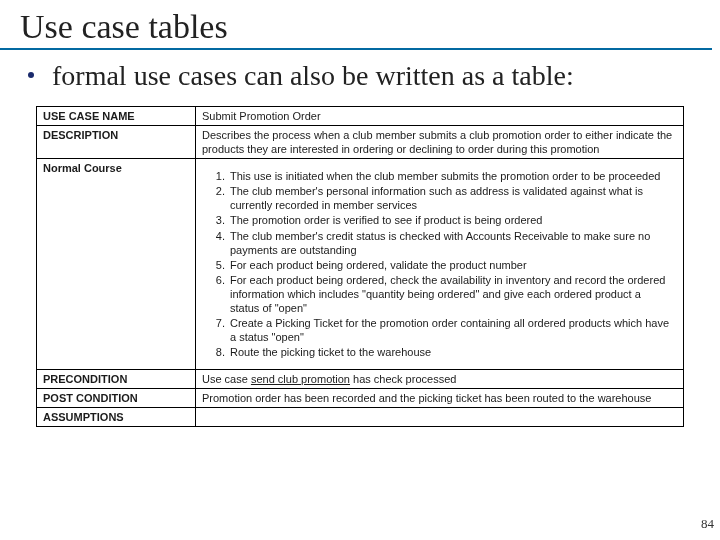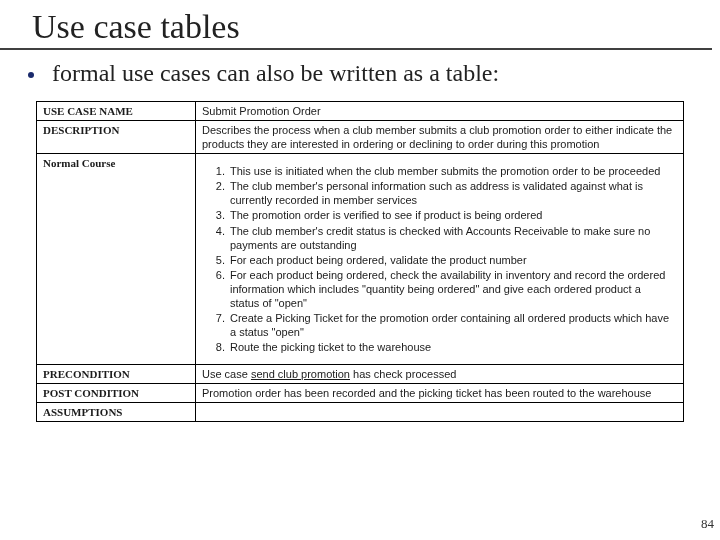--- a/index.html
+++ b/index.html
@@ -15,62 +15,62 @@
   .slide {
     width: 720px;
     height: 540px;
     position: relative;
     box-sizing: border-box;
   }
   .title {
     font-family: "Times New Roman", Times, serif;
     font-size: 34px;
     color: #222;
-    padding: 8px 0 2px 32px;
-    border-bottom: 2px solid #404040;
+    padding: 8px 0 2px 20px;
+    border-bottom: 2px solid #0369a1;
     margin: 0 8px 0 0;
   }
   .sub {
     display: flex;
     align-items: flex-start;
     padding: 10px 0 0 28px;
   }
   .bullet {
     width: 6px;
     height: 6px;
     background: #1a2a6c;
     border-radius: 50%;
     margin-top: 12px;
     margin-right: 18px;
     flex: none;
   }
   .subtext {
     font-family: "Times New Roman", Times, serif;
-    font-size: 24px;
+    font-size: 28px;
     color: #222;
   }
   .tblwrap {
     padding: 14px 36px 0 36px;
   }
   table {
     border-collapse: collapse;
     width: 100%;
     font-size: 11px;
     color: #1b1b1b;
   }
   td {
     border: 1px solid #000;
     padding: 2px 6px 2px 6px;
     vertical-align: top;
     line-height: 1.28;
   }
   td.label {
     width: 146px;
     font-weight: bold;
-    font-family: Liberation Serif, serif;
+    font-family: Liberation Sans, sans-serif;
   }
   td.label.normal {
     font-weight: bold;
   }
   td.val {
     font-family: Liberation Sans, sans-serif;
   }
   ol.course {
     margin: 8px;
     padding: 0 0 0 18px;

